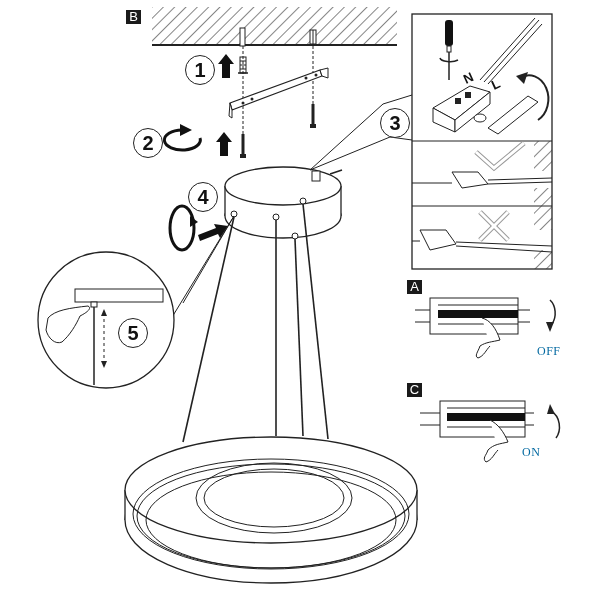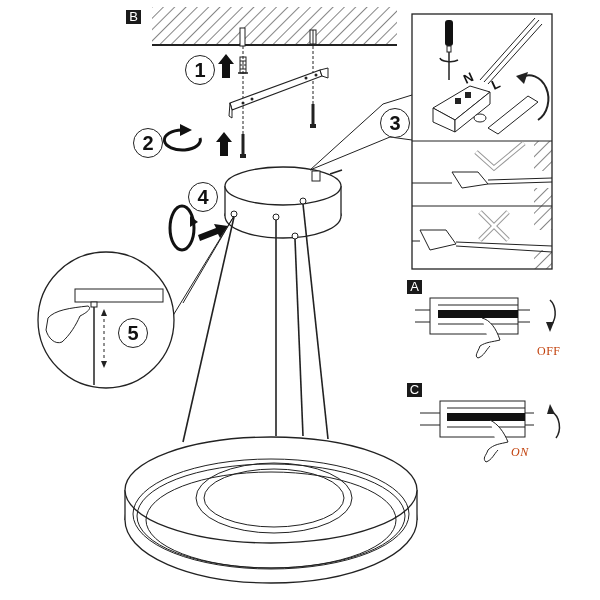--- a/index.html
+++ b/index.html
@@ -1,20 +1,20 @@
 <!DOCTYPE html>
 <html><head>
 <meta charset="utf-8">
 <style>
   html, body { margin: 0; padding: 0; background: #ffffff; }
   body { width: 600px; height: 600px; position: relative; overflow: hidden; font-family: "Liberation Sans", sans-serif; }
   svg { position: absolute; left: 0; top: 0; }
   .step-label { position: absolute; background: #1a1a1a; color: #ffffff; font-family: "Liberation Sans", sans-serif; font-size: 13px; line-height: 14px; width: 15px; height: 14px; text-align: center; }
   .step-num { position: absolute; width: 28px; height: 28px; border: 1.6px solid #222; border-radius: 50%; background: #fff; font-family: "Liberation Sans", sans-serif; font-weight: bold; font-size: 20px; line-height: 28px; text-align: center; color: #111; box-sizing: content-box; }
-  .state-text { position: absolute; font-family: "Liberation Serif", serif; font-size: 12px; color: #c2410c; letter-spacing: 0.5px; }
+  .state-text { position: absolute; font-family: "Liberation Serif", serif; font-size: 12px; color: #0369a1; letter-spacing: 0.5px; }
 </style>
 </head>
 <body>
 
 <svg width="600" height="600" viewBox="0 0 600 600">
   <defs>
     <pattern id="hatch" width="8" height="8" patternUnits="userSpaceOnUse" patternTransform="rotate(45)">
       <line x1="0" y1="0" x2="0" y2="8" stroke="#333" stroke-width="1.2"></line>
     </pattern>
   </defs>
@@ -216,13 +216,13 @@
 <div class="step-label" style="left:407px; top:280px;">A</div>
 <div class="step-label" style="left:407px; top:383px;">C</div>
 
 <div class="step-num" style="left:185px; top:55px;">1</div>
 <div class="step-num" style="left:133px; top:128px;">2</div>
 <div class="step-num" style="left:380px; top:108px;">3</div>
 <div class="step-num" style="left:188px; top:182px;">4</div>
 <div class="step-num" style="left:118px; top:318px;">5</div>
 
 <div class="state-text" style="left:537px; top:344px;">OFF</div>
-<div class="state-text" style="left:511px; top:445px;font-style:italic;">ON</div>
+<div class="state-text" style="left:522px; top:445px;">ON</div>
 
 </body></html>

